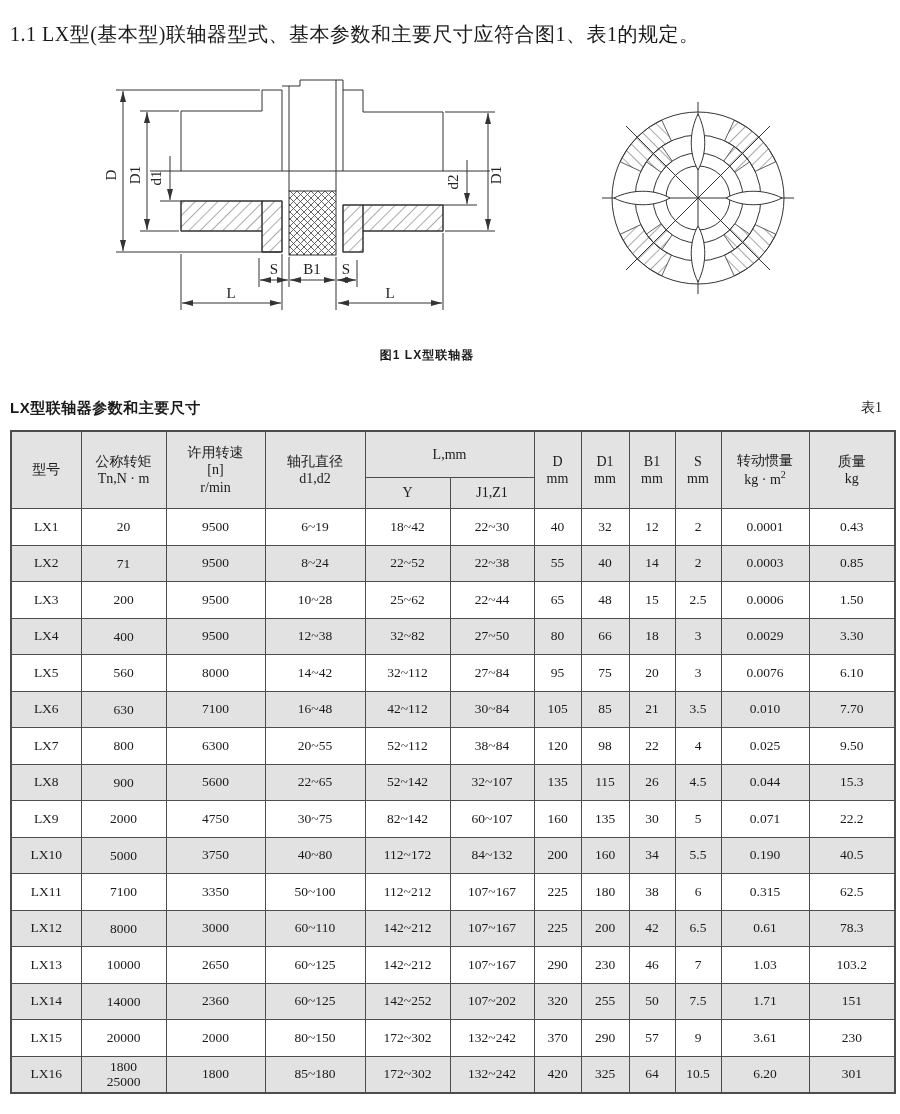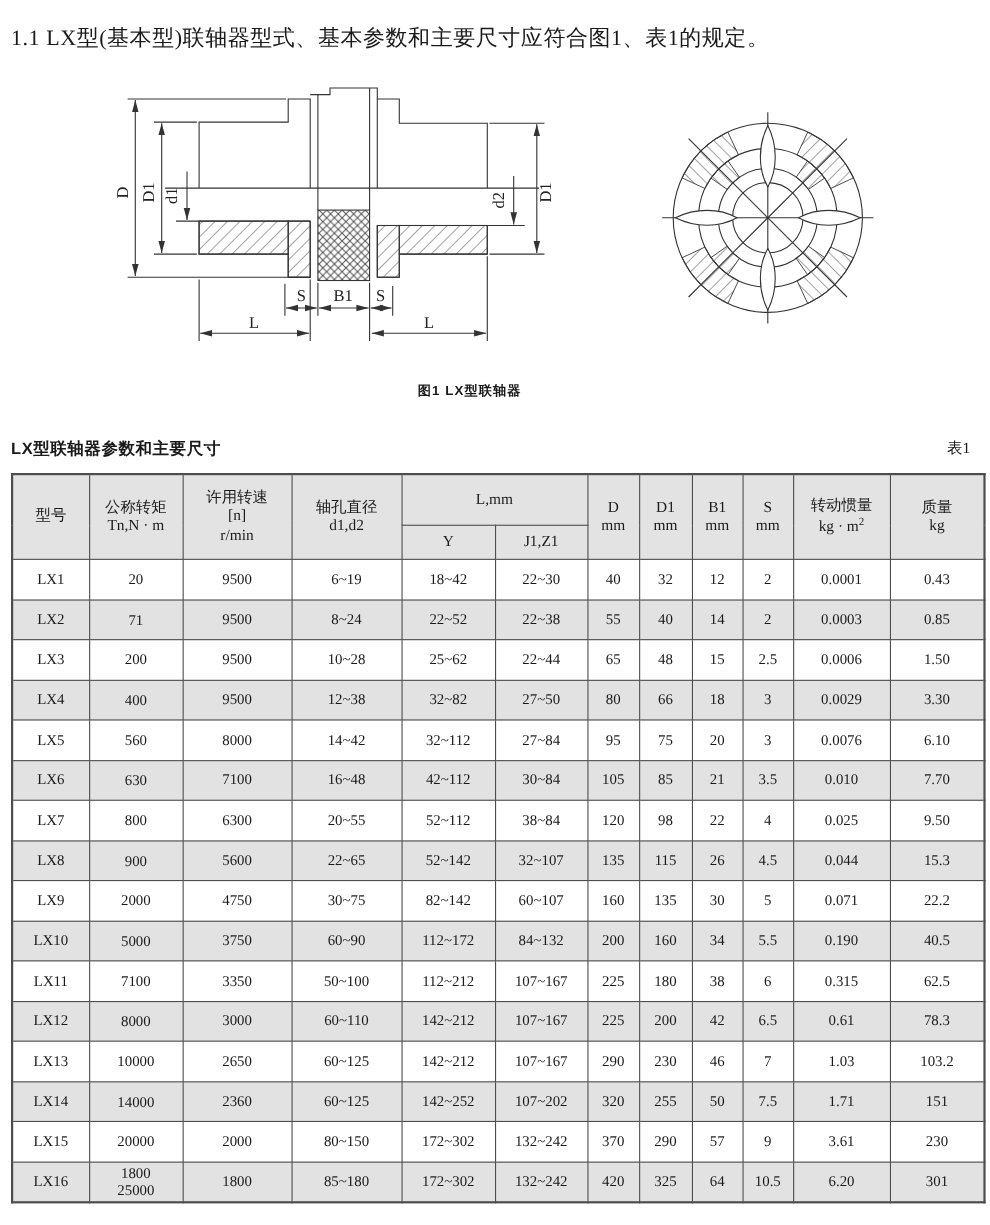--- a/index.html
+++ b/index.html
@@ -375,21 +375,21 @@
     <td>135</td>
     <td>30</td>
     <td>5</td>
     <td>0.071</td>
     <td>22.2</td>
   </tr>
         <tr class="alt">
     <td>LX10</td>
     <td class="cell-torque">5000</td>
     <td>3750</td>
-    <td>60~90</td>
+    <td>40~80</td>
     <td>112~172</td>
     <td>84~132</td>
     <td>200</td>
     <td>160</td>
     <td>34</td>
     <td>5.5</td>
     <td>0.190</td>
     <td>40.5</td>
   </tr>
         <tr>

